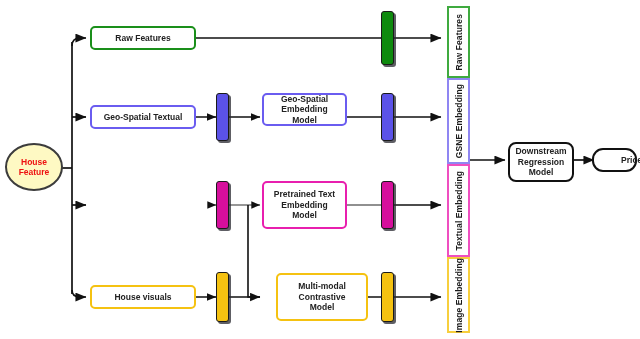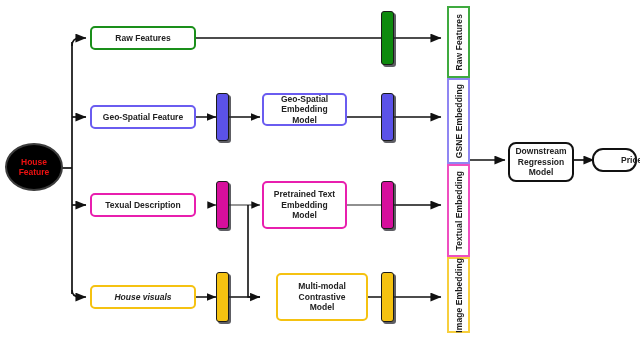--- a/index.html
+++ b/index.html
@@ -42,21 +42,21 @@
 
   .ellipse {
     position: absolute;
     box-sizing: border-box;
     display: flex;
     align-items: center;
     justify-content: center;
     text-align: center;
     border: 2px solid #3c3c3c;
     border-radius: 50%;
-    background: #000000;
+    background: #fef9c3;
     color: #ee1111;
     font-size: 8.5px;
     font-weight: bold;
     line-height: 1.2;
     z-index: 3;
   }
 
   
   .vec {
     position: absolute;
@@ -150,28 +150,25 @@
   <div class="ellipse" style="left:5px; top:143px; width:58px; height:48px;">
     <span style="white-space:pre-line;">House
 Feature</span>
   </div>
 
   <div class="node inbox" style="left:90px; top:26px; width:106px; height:24px; border-color:#1a8f1a;">
     <span>Raw Features</span>
   </div>
 
   <div class="node inbox" style="left:90px; top:105px; width:106px; height:24px; border-color:#6a5cf0;">
-    <span>Geo-Spatial Feature</span>
-  </div>
-
-  <div class="node inbox" style="left:90px; top:193px; width:106px; height:24px; border-color:#e81fae;">
-    <span>Texual Description</span>
-  </div>
-
-  <div class="node inbox" style="left:90px; top:285px; width:106px; height:24px; border-color:#f5c211;font-style:italic;">
+    <span>Geo-Spatial Textual</span>
+  </div>
+
+
+  <div class="node inbox" style="left:90px; top:285px; width:106px; height:24px; border-color:#f5c211;">
     <span>House visuals</span>
   </div>
 
   <div class="vec" style="left:381px; top:11px; width:13px; height:54px; background:#0e8a0e;"></div>
 
   <div class="vec" style="left:216px; top:93px; width:13px; height:48px; background:#5b52e8;"></div>
   <div class="vec" style="left:381px; top:93px; width:13px; height:48px; background:#5b52e8;"></div>
 
   <div class="vec" style="left:216px; top:181px; width:13px; height:48px; background:#d60f9c;"></div>
   <div class="vec" style="left:381px; top:181px; width:13px; height:48px; background:#d60f9c;"></div>

